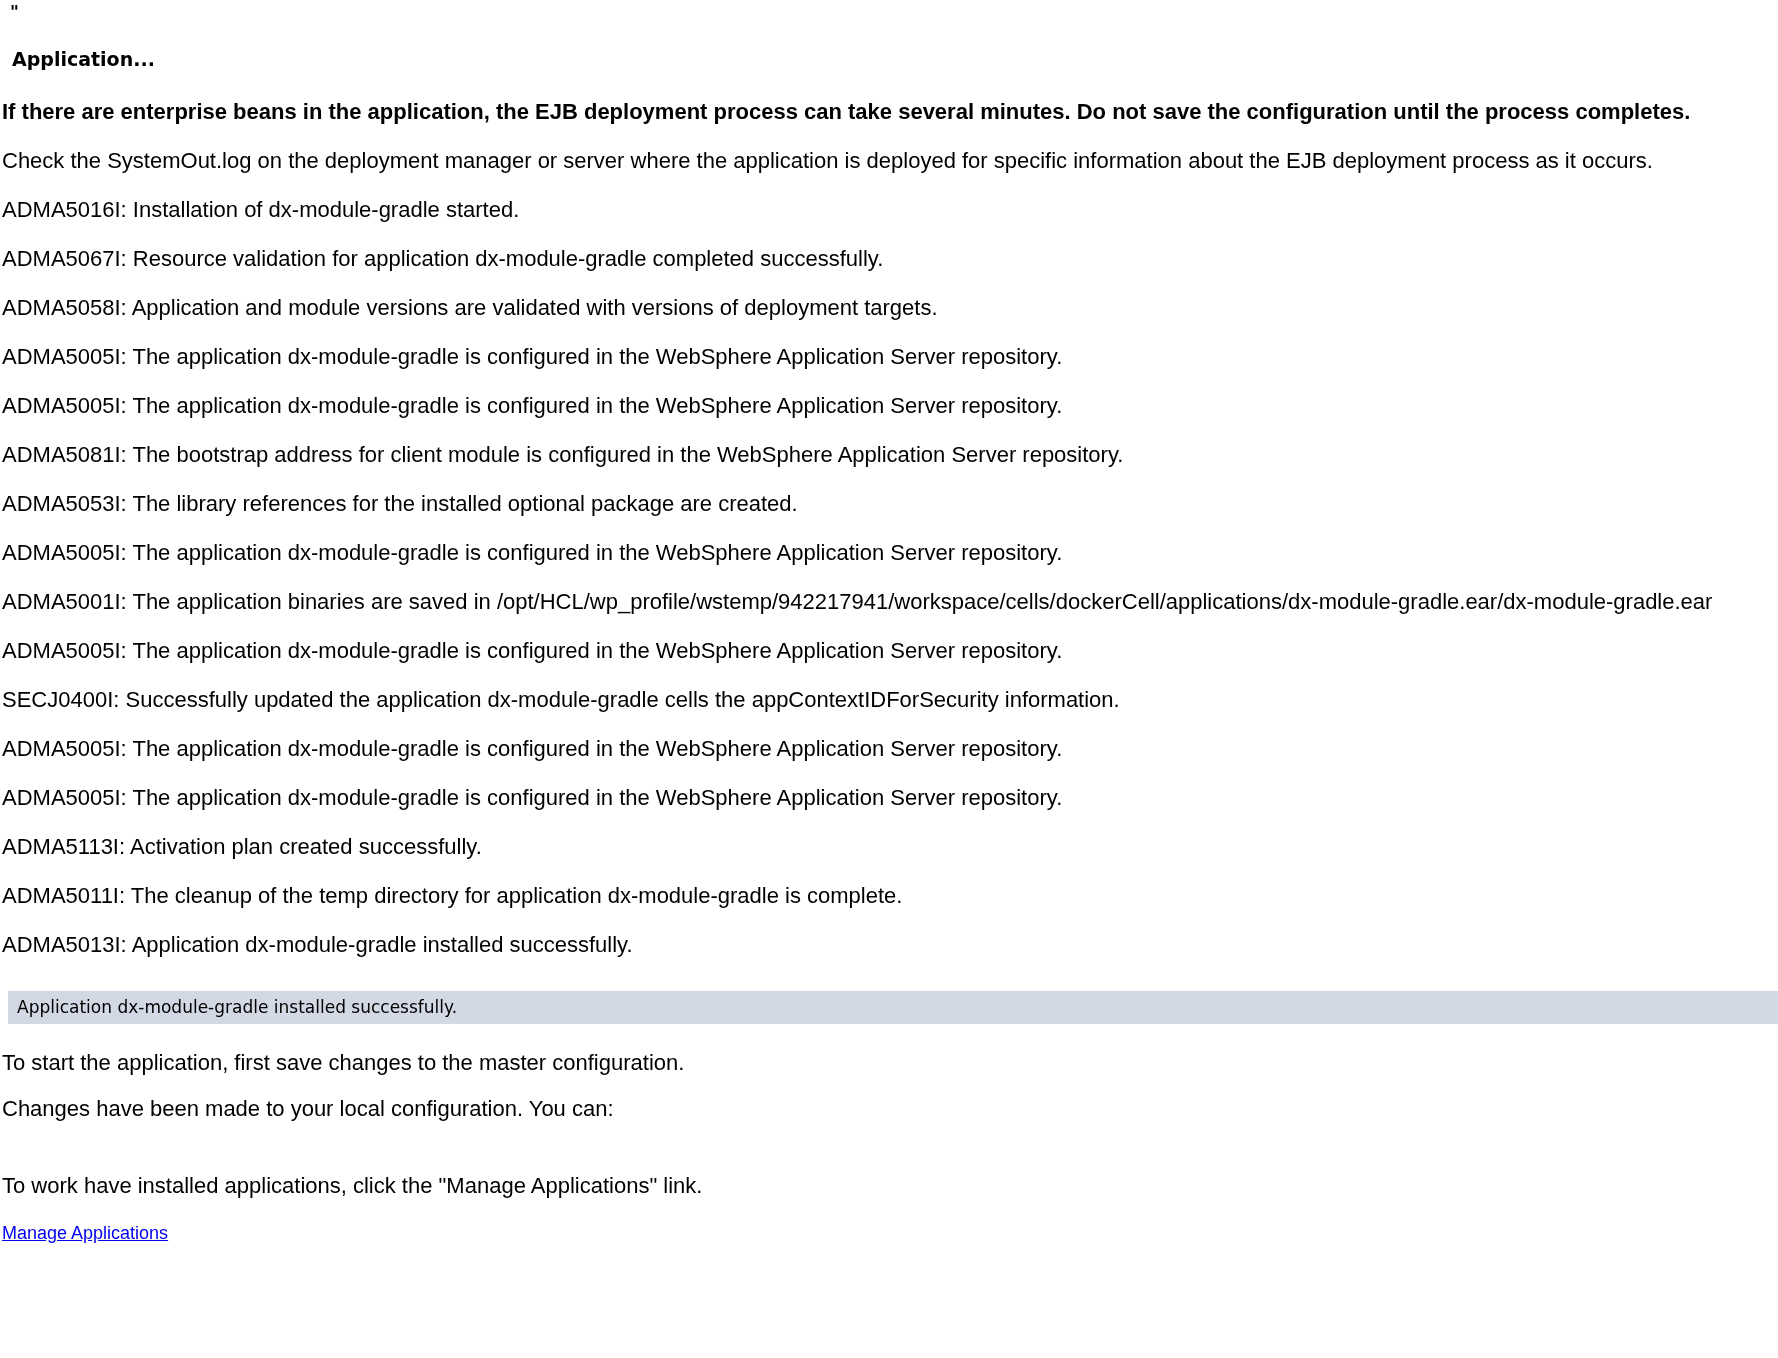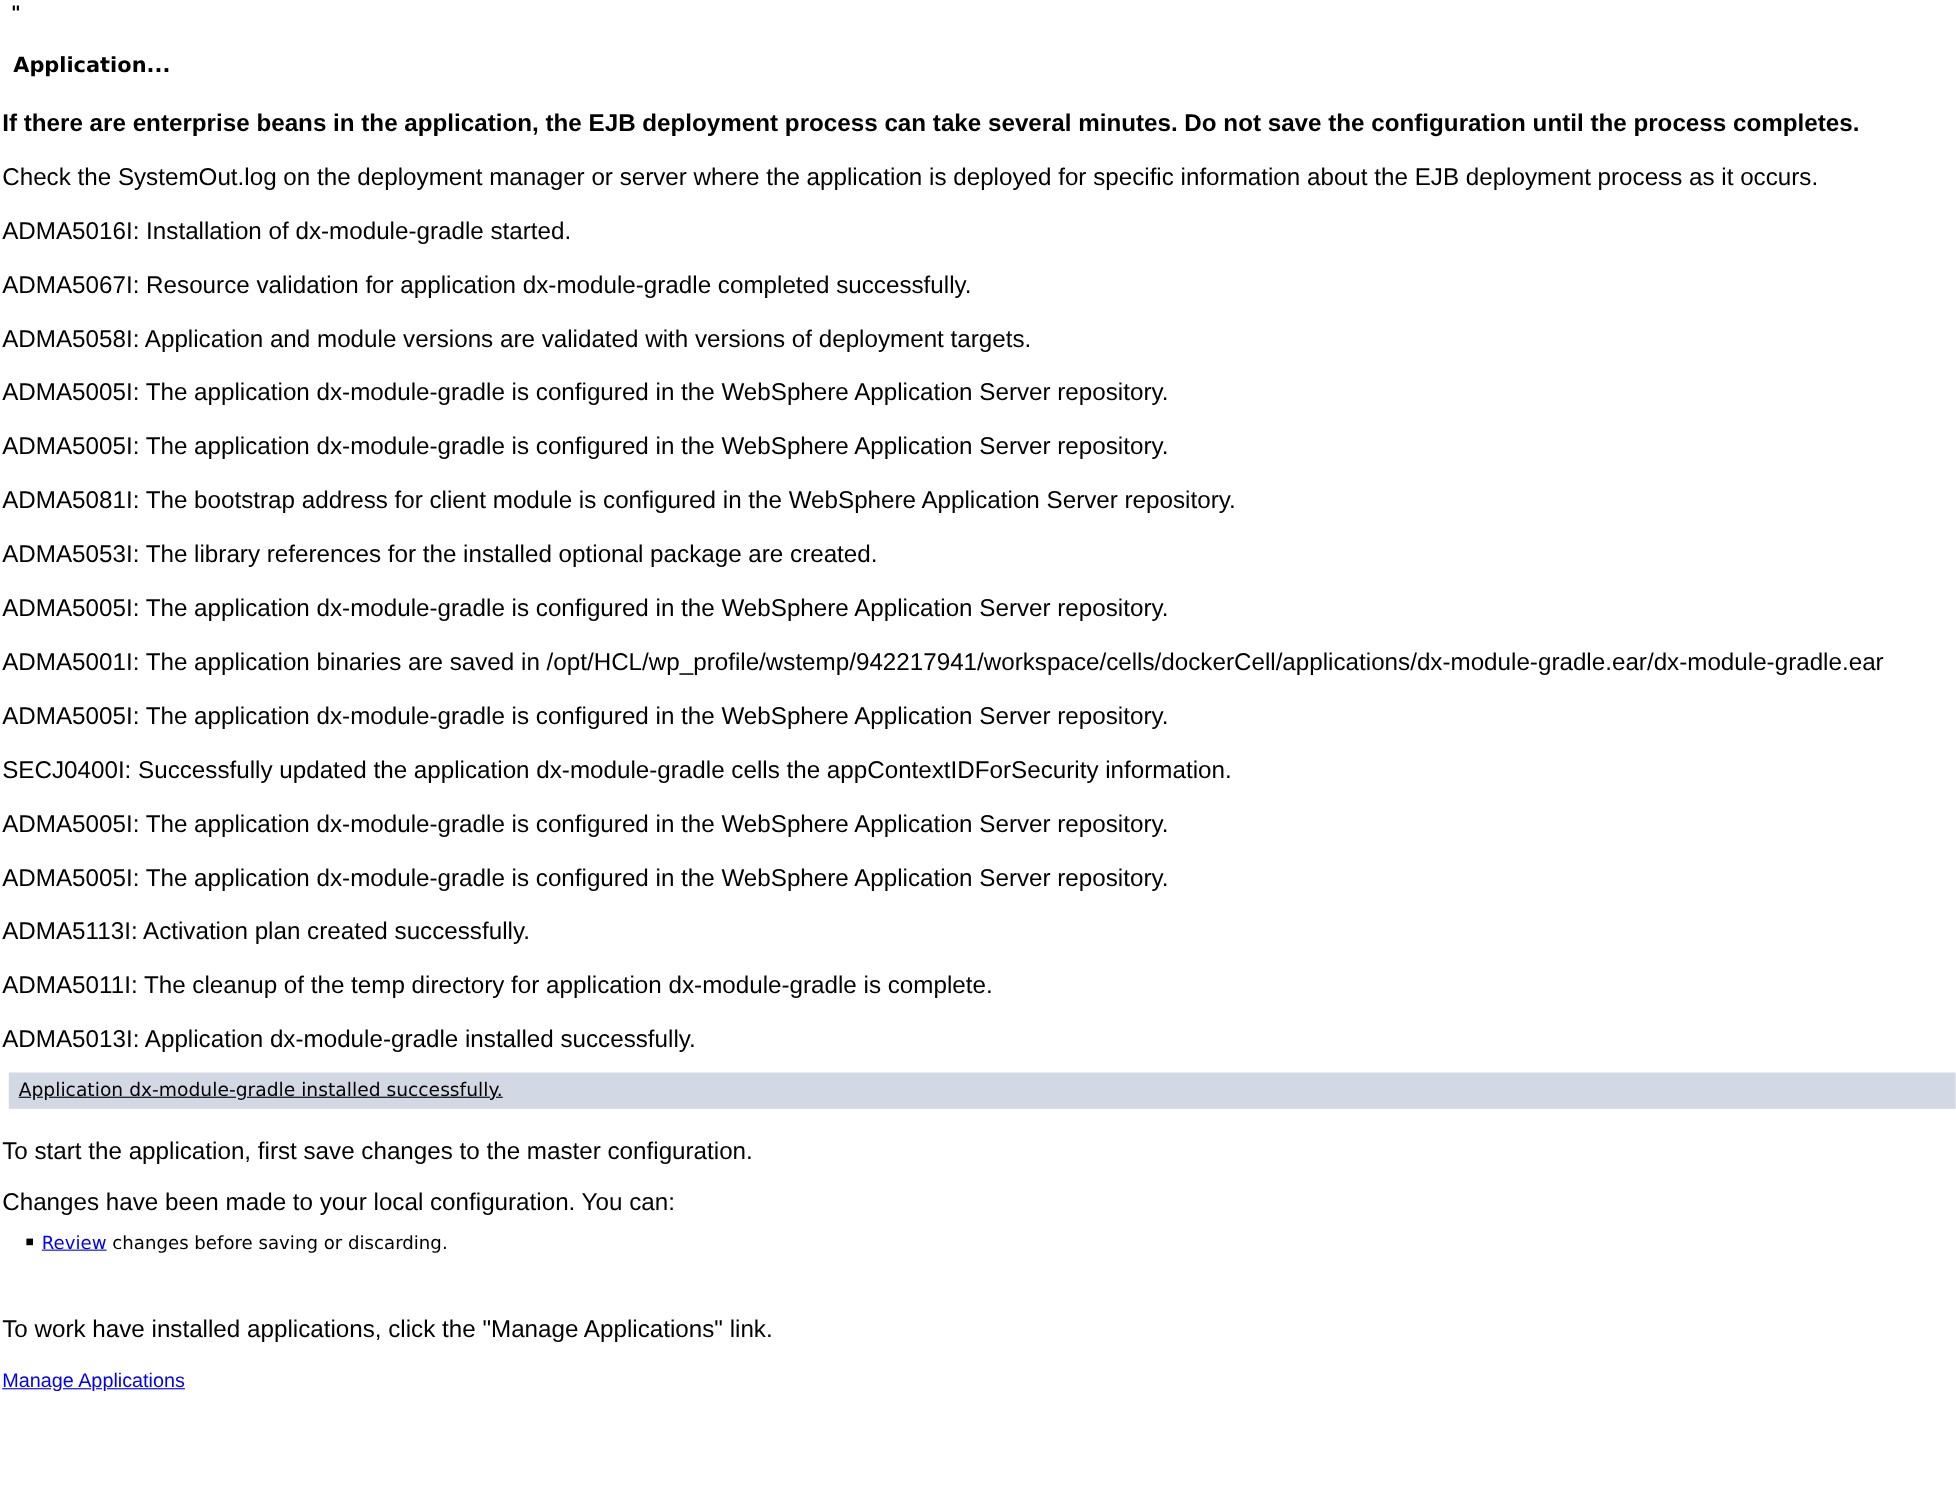--- a/index.html
+++ b/index.html
@@ -39,24 +39,23 @@
   p.warning {
     font-weight: bold;
     margin-top: 30px;
   }
   .banner {
     font-family: "DejaVu Sans", sans-serif;
     font-size: 17px;
     line-height: 33px;
     height: 33px;
     background: var(--banner_bg);
-    margin: 20px 0 0 6px;
+    margin: 36px 0 0 6px;
     padding-left: 9px;
     white-space: nowrap;
-    text-decoration: underline;
   }
   p.start-note { }
   p.changes-note { margin-top: 25px; }
   ul.actions {
     list-style: none;
     margin: 16px 0 0 0;
     padding: 0;
     font-family: "DejaVu Sans", sans-serif;
     font-size: 16.5px;
   }
@@ -112,21 +111,20 @@
 <p class="msg">ADMA5011I: The cleanup of the temp directory for application dx-module-gradle is complete.</p>
 <p class="msg">ADMA5013I: Application dx-module-gradle installed successfully.</p>
 
 <div class="banner">Application dx-module-gradle installed successfully.</div>
 
 <p class="msg start-note">To start the application, first save changes to the master configuration.</p>
 
 <p class="msg changes-note">Changes have been made to your local configuration. You can:</p>
 
 <ul class="actions">
-  <li><span class="sq"></span><a href="#">Review</a><span> changes before saving or discarding.</span></li>
 </ul>
 
 <p class="msg manage-note">To work have installed applications, click the "Manage Applications" link.</p>
 
 <a href="#" class="manage-link">Manage Applications</a>
 
 
 
 
 </body></html>

